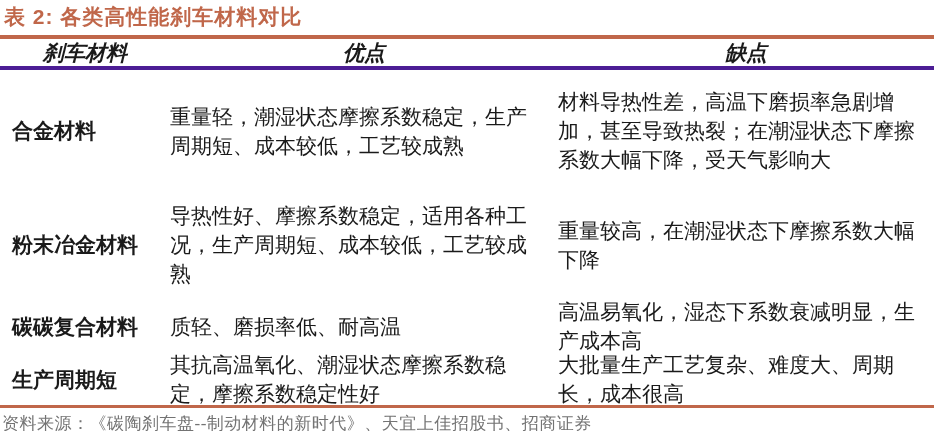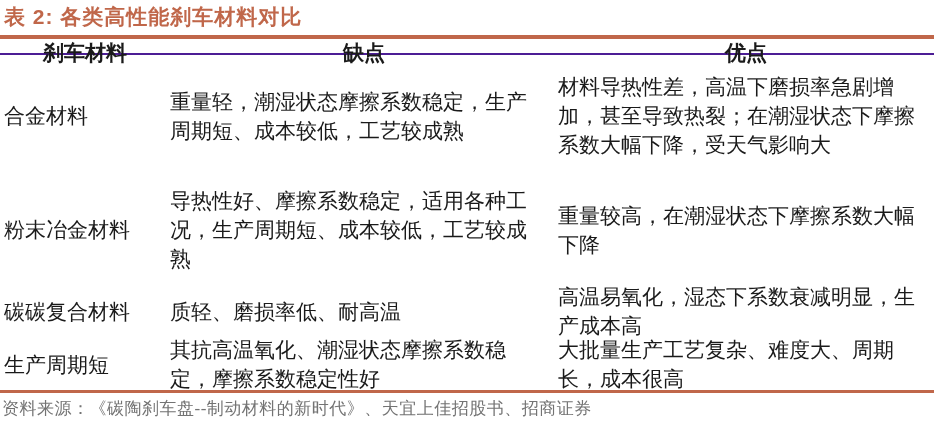--- a/index.html
+++ b/index.html
@@ -28,28 +28,29 @@
   }
   .rule-accent.bottom { height: 3px; }
   .tbl { width: 100%; }
   .trow {
     display: grid;
     grid-template-columns: 170px 388px 1fr;
     align-items: center;
     width: 100%;
   }
   .thead {
-    height: 16px;
-    border-bottom: 2px solid #4c1d95;
+    height: 31px;
+    border-bottom: 4px solid #4c1d95;
     font-weight: bold;
     font-size: 20px;
+    font-style: italic;
   }
   .thead .cell { text-align: center; padding: 0; }
   .cell { font-size: 21px; line-height: 29px; }
-  .cell.material { padding-left: 4px; font-size: 21px; }
+  .cell.material { padding-left: 12px; font-size: 21px; font-weight: bold; }
   .cell.pros { padding-right: 14px; }
   .cell.cons { padding-right: 12px; }
   .r1 { height: 123px; }
   .r2 { height: 105px; }
   .r3 { height: 53px; }
   .r4 { height: 54px; }
   .footer {
     padding: 4px 0 0 2px;
     font-size: 17px;
     color: #737373;
@@ -62,22 +63,22 @@
 <div class="page">
 
   <div class="title">表 2:  各类高性能刹车材料对比</div>
 
   <div class="rule-accent"></div>
 
   <div class="tbl">
 
     <div class="trow thead">
       <div class="cell">刹车材料</div>
+      <div class="cell">优点</div>
       <div class="cell">缺点</div>
-      <div class="cell">优点</div>
     </div>
 
     <div class="trow r1">
       <div class="cell material">合金材料</div>
       <div class="cell pros">重量轻，潮湿状态摩擦系数稳定，生产周期短、成本较低，工艺较成熟</div>
       <div class="cell cons">材料导热性差，高温下磨损率急剧增加，甚至导致热裂；在潮湿状态下摩擦系数大幅下降，受天气影响大</div>
     </div>
 
     <div class="trow r2">
       <div class="cell material">粉末冶金材料</div>

